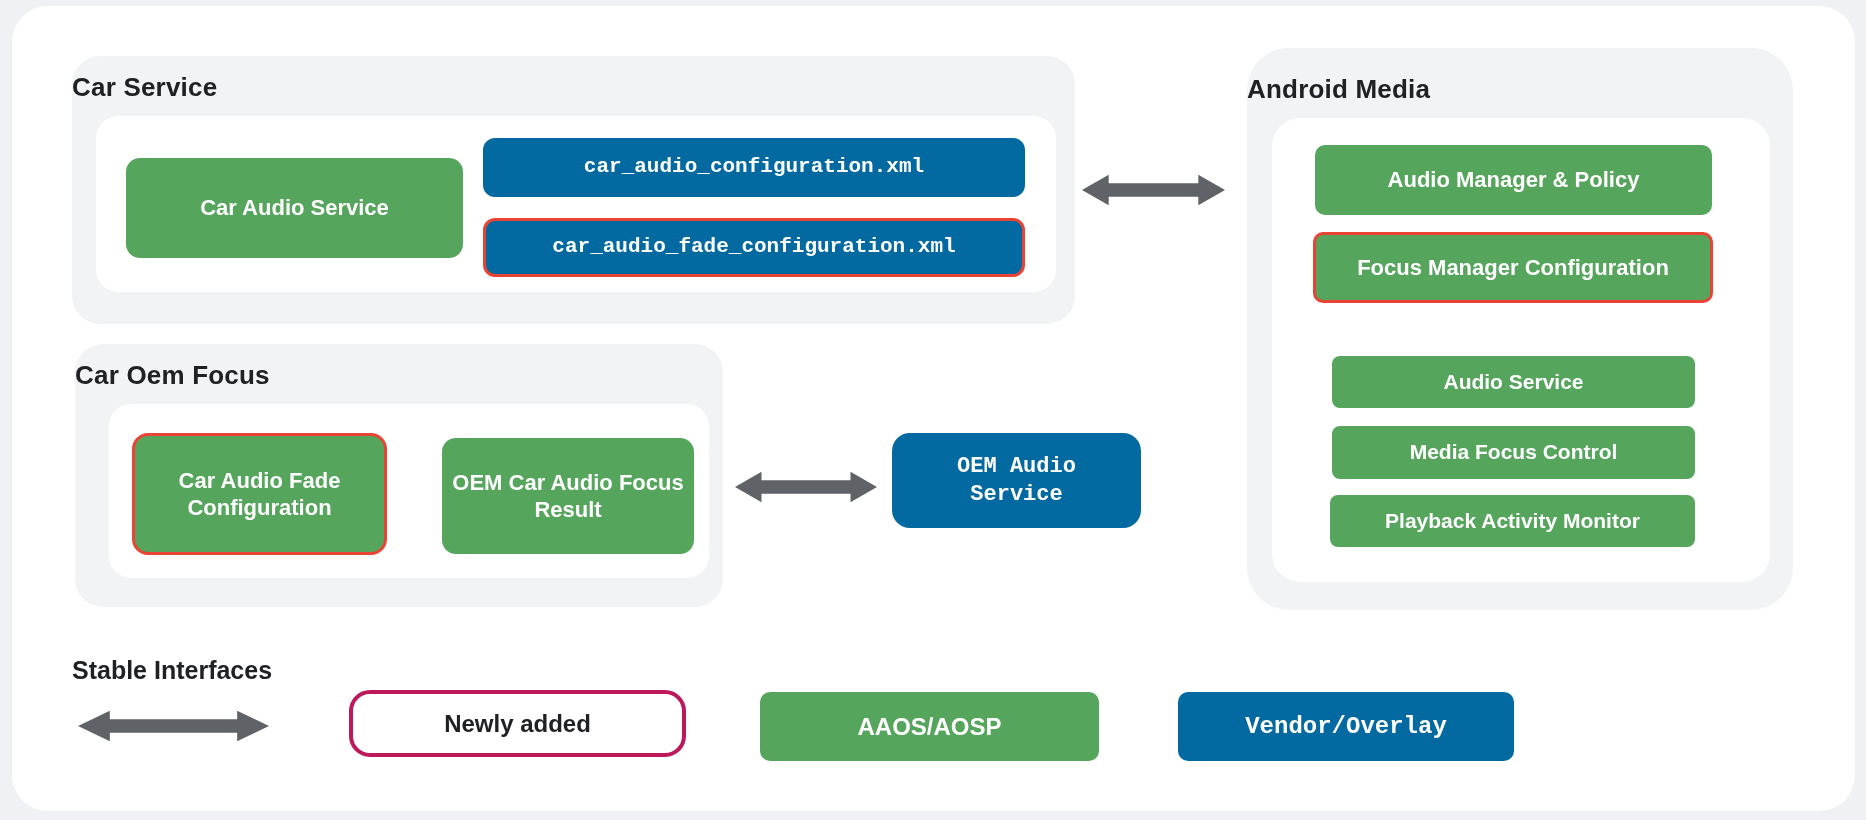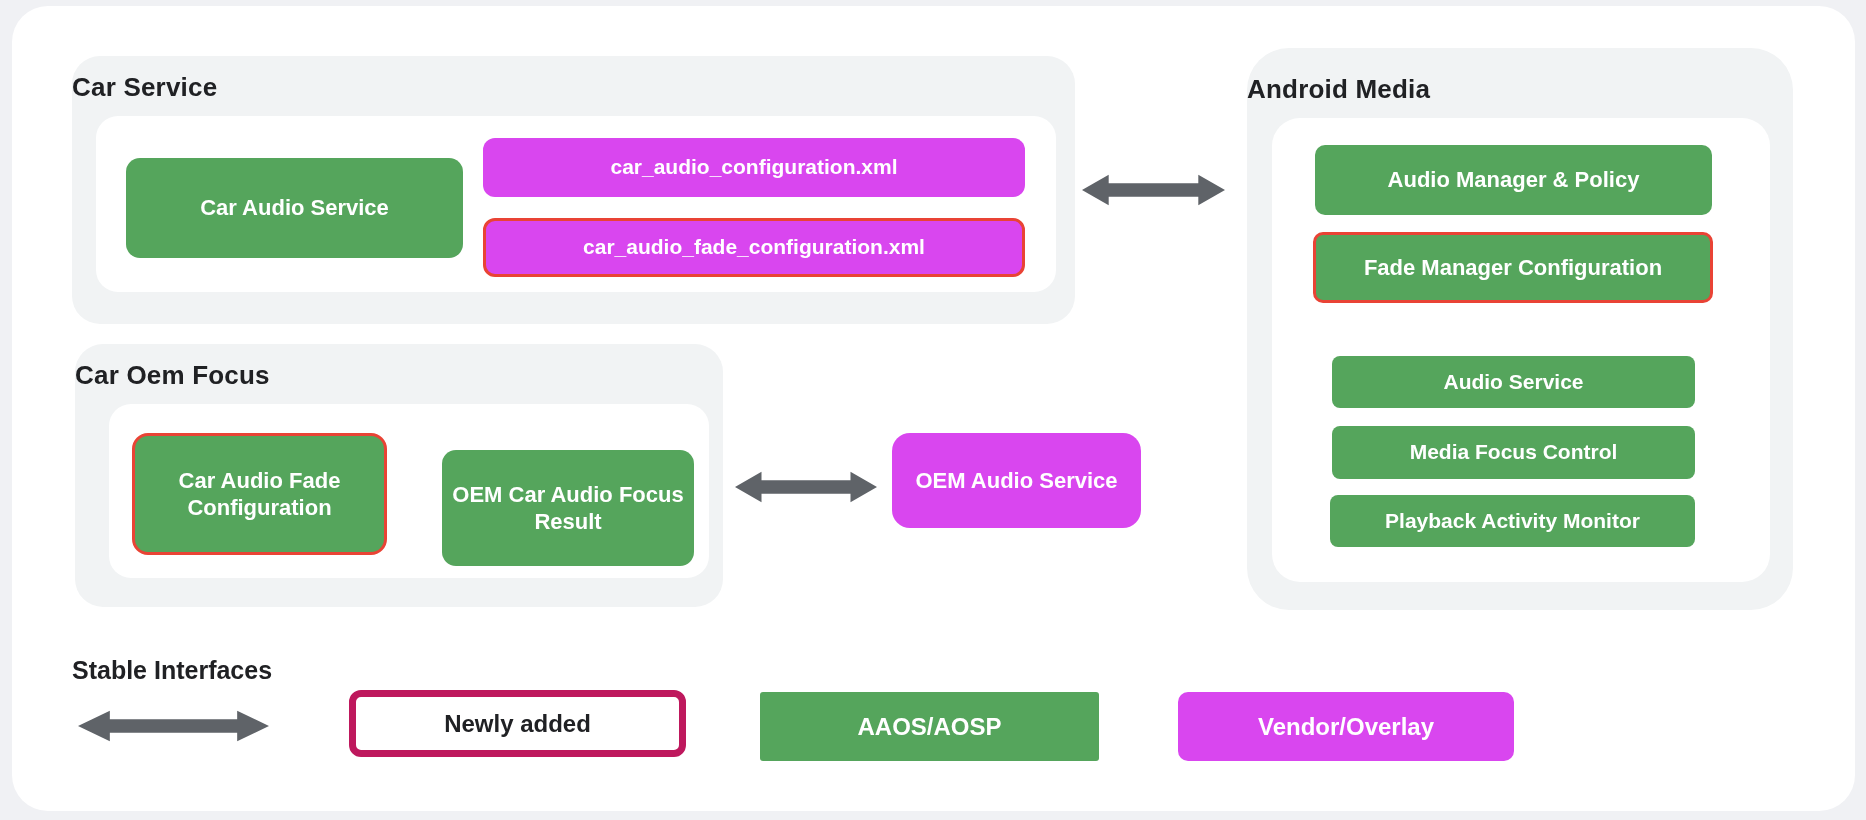--- a/index.html
+++ b/index.html
@@ -19,30 +19,30 @@
   .group-title{
     position:absolute;left:0;right:0;text-align:left;
     font-weight:700;font-size:26px;color:#202124;letter-spacing:.2px;
   }
   .inner{background:#FFFFFF;border-radius:22px;}
   .node{
     display:flex;align-items:center;justify-content:center;text-align:center;
     font-weight:700;color:#FFFFFF;line-height:1.25;
   }
   .green{background:#55A55C;}
-  .blue{background:#d946ef;}
+  .blue{background:#0369a1;font-family:Liberation Mono, monospace;}
   .red-border{border:3px solid #E94335;}
   .fs21{font-size:21px;}
   .fs22{font-size:22px;}
   .fs24{font-size:24px;}
   .arrow svg{display:block;width:100%;height:100%;}
   .arrow path{fill:#5F6368;}
   .legend-label{font-weight:700;font-size:25px;color:#202124;}
   .white-node{
-    background:#FFFFFF;color:#202124;border:7px solid #be185d;border-radius:12px;
+    background:#FFFFFF;color:#202124;border:4px solid #be185d;border-radius:21px;
     display:flex;align-items:center;justify-content:center;
     font-weight:700;font-size:24px;
   }
 </style>
 </head>
 <body>
 
 <div class="card">
 
   <div class="abs group" style="left:60px;top:50px;width:1003px;height:268px;">
@@ -57,32 +57,32 @@
   <div class="abs arrow" style="left:1070px;top:165px;width:143px;height:38px;">
     <svg viewBox="0 0 150 40" preserveAspectRatio="none" aria-hidden="true">
       <path d="M0,20 L28,4 L28,13 L122,13 L122,4 L150,20 L122,36 L122,27 L28,27 L28,36 Z"></path>
     </svg>
   </div>
 
   <div class="abs group" style="left:1235px;top:42px;width:546px;height:562px;border-radius:42px;padding-left:36px;">
     <div class="group-title" style="top:26px;">Android Media</div>
     <div class="abs inner" style="left:25px;top:70px;width:498px;height:464px;border-radius:28px;">
       <div class="abs node green fs22" style="left:43px;top:27px;width:397px;height:70px;border-radius:10px;">Audio Manager &amp; Policy</div>
-      <div class="abs node green fs22 red-border" style="left:41px;top:114px;width:400px;height:71px;border-radius:10px;">Fade Manager Configuration</div>
+      <div class="abs node green fs22 red-border" style="left:41px;top:114px;width:400px;height:71px;border-radius:10px;">Focus Manager Configuration</div>
       <div class="abs node green fs21" style="left:60px;top:238px;width:363px;height:52px;border-radius:8px;">Audio Service</div>
       <div class="abs node green fs21" style="left:60px;top:308px;width:363px;height:53px;border-radius:8px;">Media Focus Control</div>
       <div class="abs node green fs21" style="left:58px;top:377px;width:365px;height:52px;border-radius:8px;">Playback Activity Monitor</div>
     </div>
   </div>
 
   <div class="abs group" style="left:63px;top:338px;width:648px;height:263px;">
     <div class="group-title" style="top:16px;">Car Oem Focus</div>
     <div class="abs inner" style="left:34px;top:60px;width:600px;height:174px;">
       <div class="abs node green fs22 red-border" style="left:23px;top:29px;width:255px;height:122px;border-radius:16px;">Car Audio Fade Configuration</div>
-      <div class="abs node green fs22" style="left:333px;top:34px;width:252px;height:116px;border-radius:14px;margin-top:12px;">OEM Car Audio Focus Result</div>
+      <div class="abs node green fs22" style="left:333px;top:34px;width:252px;height:116px;border-radius:14px;">OEM Car Audio Focus Result</div>
     </div>
   </div>
 
   <div class="abs arrow" style="left:723px;top:462px;width:142px;height:38px;">
     <svg viewBox="0 0 150 40" preserveAspectRatio="none" aria-hidden="true">
       <path d="M0,20 L28,4 L28,13 L122,13 L122,4 L150,20 L122,36 L122,27 L28,27 L28,36 Z"></path>
     </svg>
   </div>
 
   <div class="abs node blue fs22" style="left:880px;top:427px;width:249px;height:95px;border-radius:18px;padding:0 20px;">OEM Audio Service</div>
@@ -90,17 +90,17 @@
   <div class="abs legend-label" style="left:60px;top:650px;">Stable Interfaces</div>
 
   <div class="abs arrow" style="left:66px;top:701px;width:191px;height:38px;">
     <svg viewBox="0 0 150 40" preserveAspectRatio="none" aria-hidden="true">
       <path d="M0,20 L25,4 L25,13 L125,13 L125,4 L150,20 L125,36 L125,27 L25,27 L25,36 Z"></path>
     </svg>
   </div>
 
   <div class="abs white-node" style="left:337px;top:684px;width:337px;height:67px;">Newly added</div>
 
-  <div class="abs node green fs24" style="left:748px;top:686px;width:339px;height:69px;border-radius:3px;">AAOS/AOSP</div>
+  <div class="abs node green fs24" style="left:748px;top:686px;width:339px;height:69px;border-radius:10px;">AAOS/AOSP</div>
 
   <div class="abs node blue fs24" style="left:1166px;top:686px;width:336px;height:69px;border-radius:10px;">Vendor/Overlay</div>
 
 </div>
 
 </body></html>

